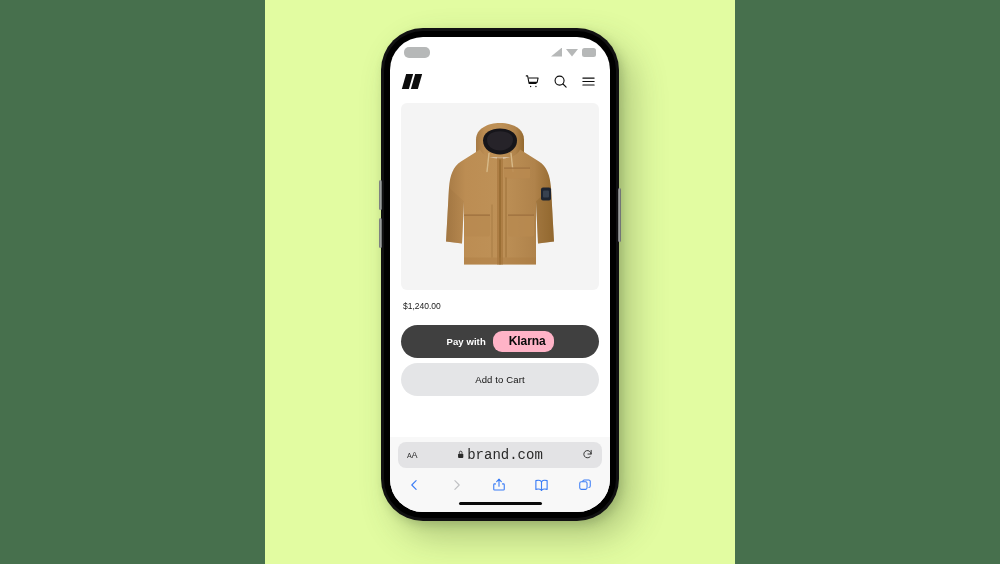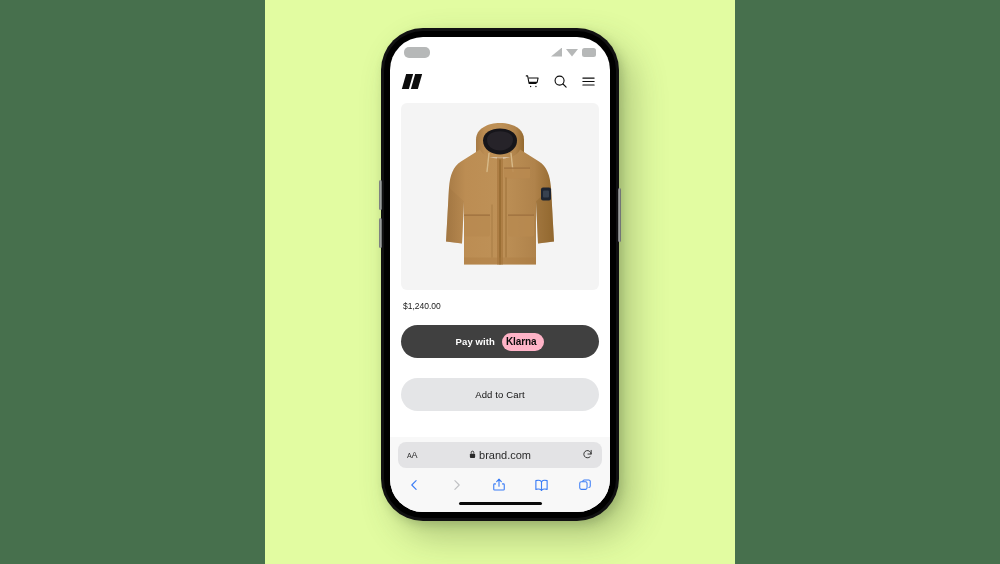--- a/index.html
+++ b/index.html
@@ -147,28 +147,28 @@
   }
   #klarna-pay-label {
     color: #ffffff;
     font-size: 9.5px;
     font-weight: bold;
     letter-spacing: 0.1px;
   }
   #klarna-badge {
     background: #FFB3C7;
     color: #0A0A0A;
-    font-size: 10px;
+    font-size: 12px;
     font-weight: bold;
-    padding: 3px 8px 4px 4px;
+    padding: 3px 8px 4px 16px;
     border-radius: 9px;
     letter-spacing: -0.1px;
   }
   #add-to-cart-button {
-    margin-top: 20px;
+    margin-top: 5px;
     height: 33px;
     width: 100%;
     background: #E4E5E7;
     border-radius: 17px;
     border: none;
     color: #101010;
     font-size: 9.5px;
     font-family: "Liberation Sans", sans-serif;
     cursor: pointer;
     letter-spacing: 0.15px;
@@ -196,21 +196,21 @@
     font-size: 9px;
     color: #2a2a2a;
     letter-spacing: -0.3px;
     cursor: pointer;
   }
   #text-size-button .small-a { font-size: 7px; }
   #url-center {
     display: flex; align-items: center; gap: 3px;
     position: absolute; left: 50%; transform: translateX(-50%);
   }
-  #url-text { font-size: 11px; color: #2a2a2a; }
+  #url-text { font-size: 14px; color: #2a2a2a; font-family: Liberation Mono, monospace; }
   #reload-button { cursor: pointer; color: #2a2a2a; display: block; }
 
   #browser-toolbar {
     height: 30px;
     display: flex;
     align-items: center;
     justify-content: space-between;
     padding: 0 18px;
     margin-top: 2px;
   }

